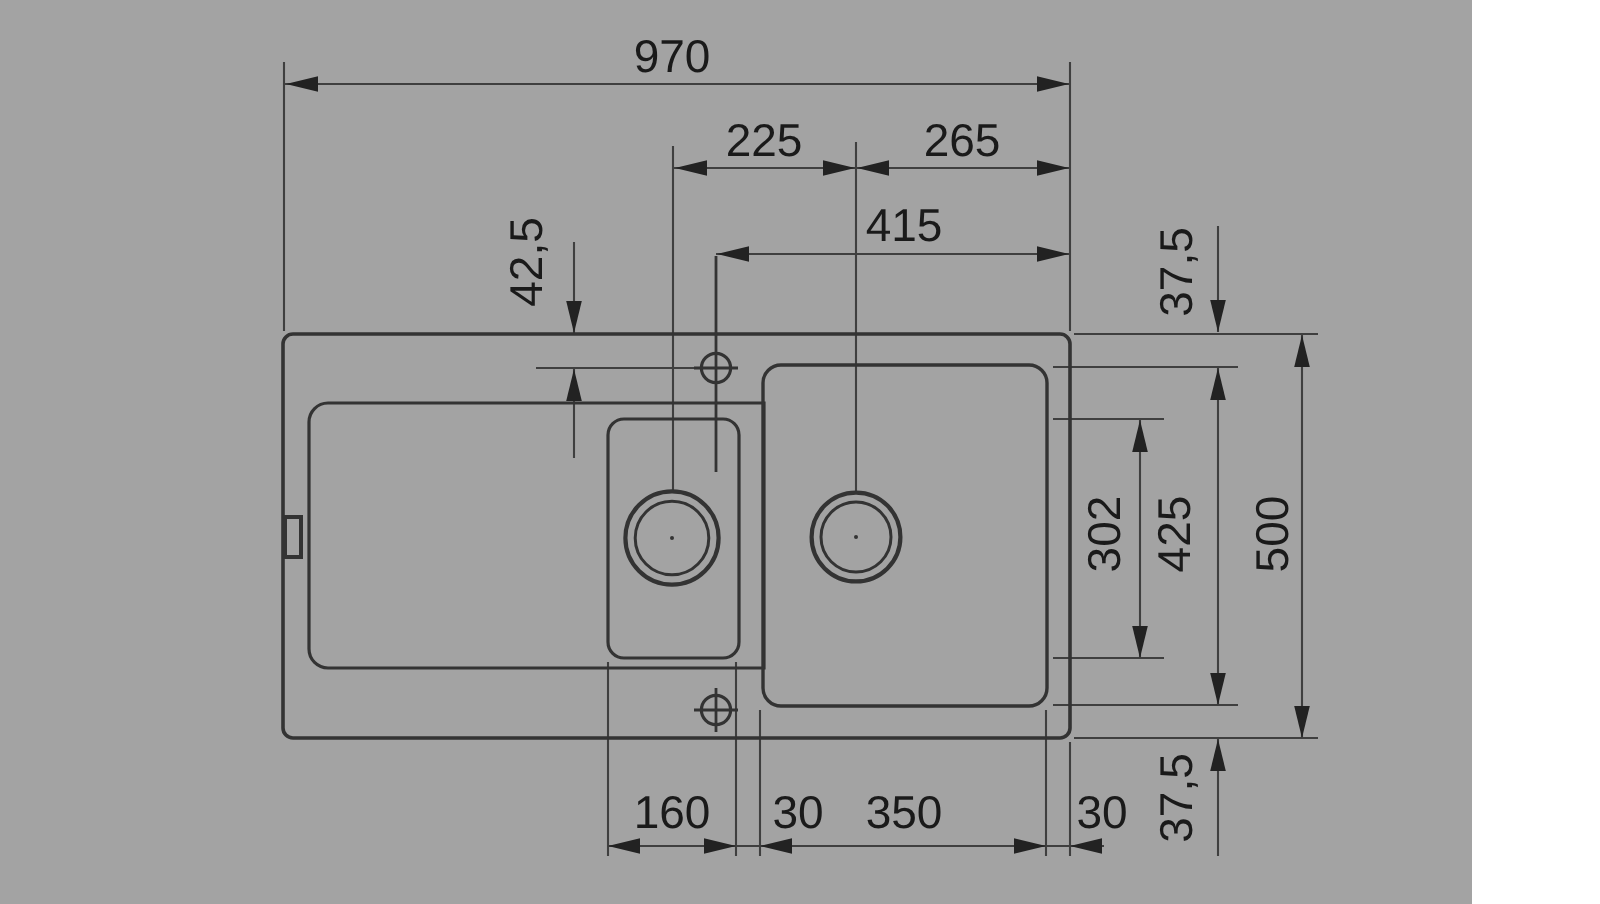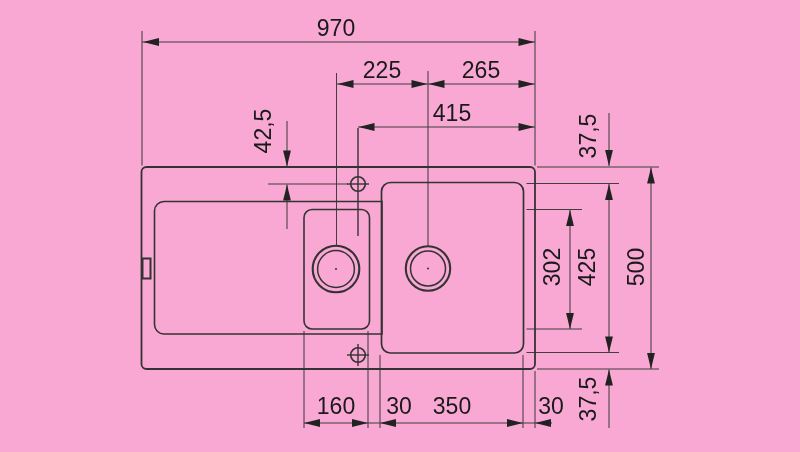--- a/index.html
+++ b/index.html
@@ -1,16 +1,16 @@
 <!DOCTYPE html>
 <html><head>
 <meta charset="utf-8">
 <style>
   html,body{margin:0;padding:0;background:#ffffff;}
-  .stage{position:relative;width:800px;height:452px;background:#f9a8d4;overflow:hidden;text-align:center;}
+  .stage{position:relative;width:736px;height:452px;background:#a3a3a3;overflow:hidden;text-align:center;}
   svg text{
     font-family:"Liberation Sans", sans-serif;
     font-size:23px;
     fill:#1a1a1a;
   }
   .fillw{fill:#fff;}
   .dim{stroke:#3f3f3f;stroke-width:1.05;fill:none;}
   .obj{stroke:#333;fill:none;}
   .arrow{fill:#222;stroke:none;}
 </style>

